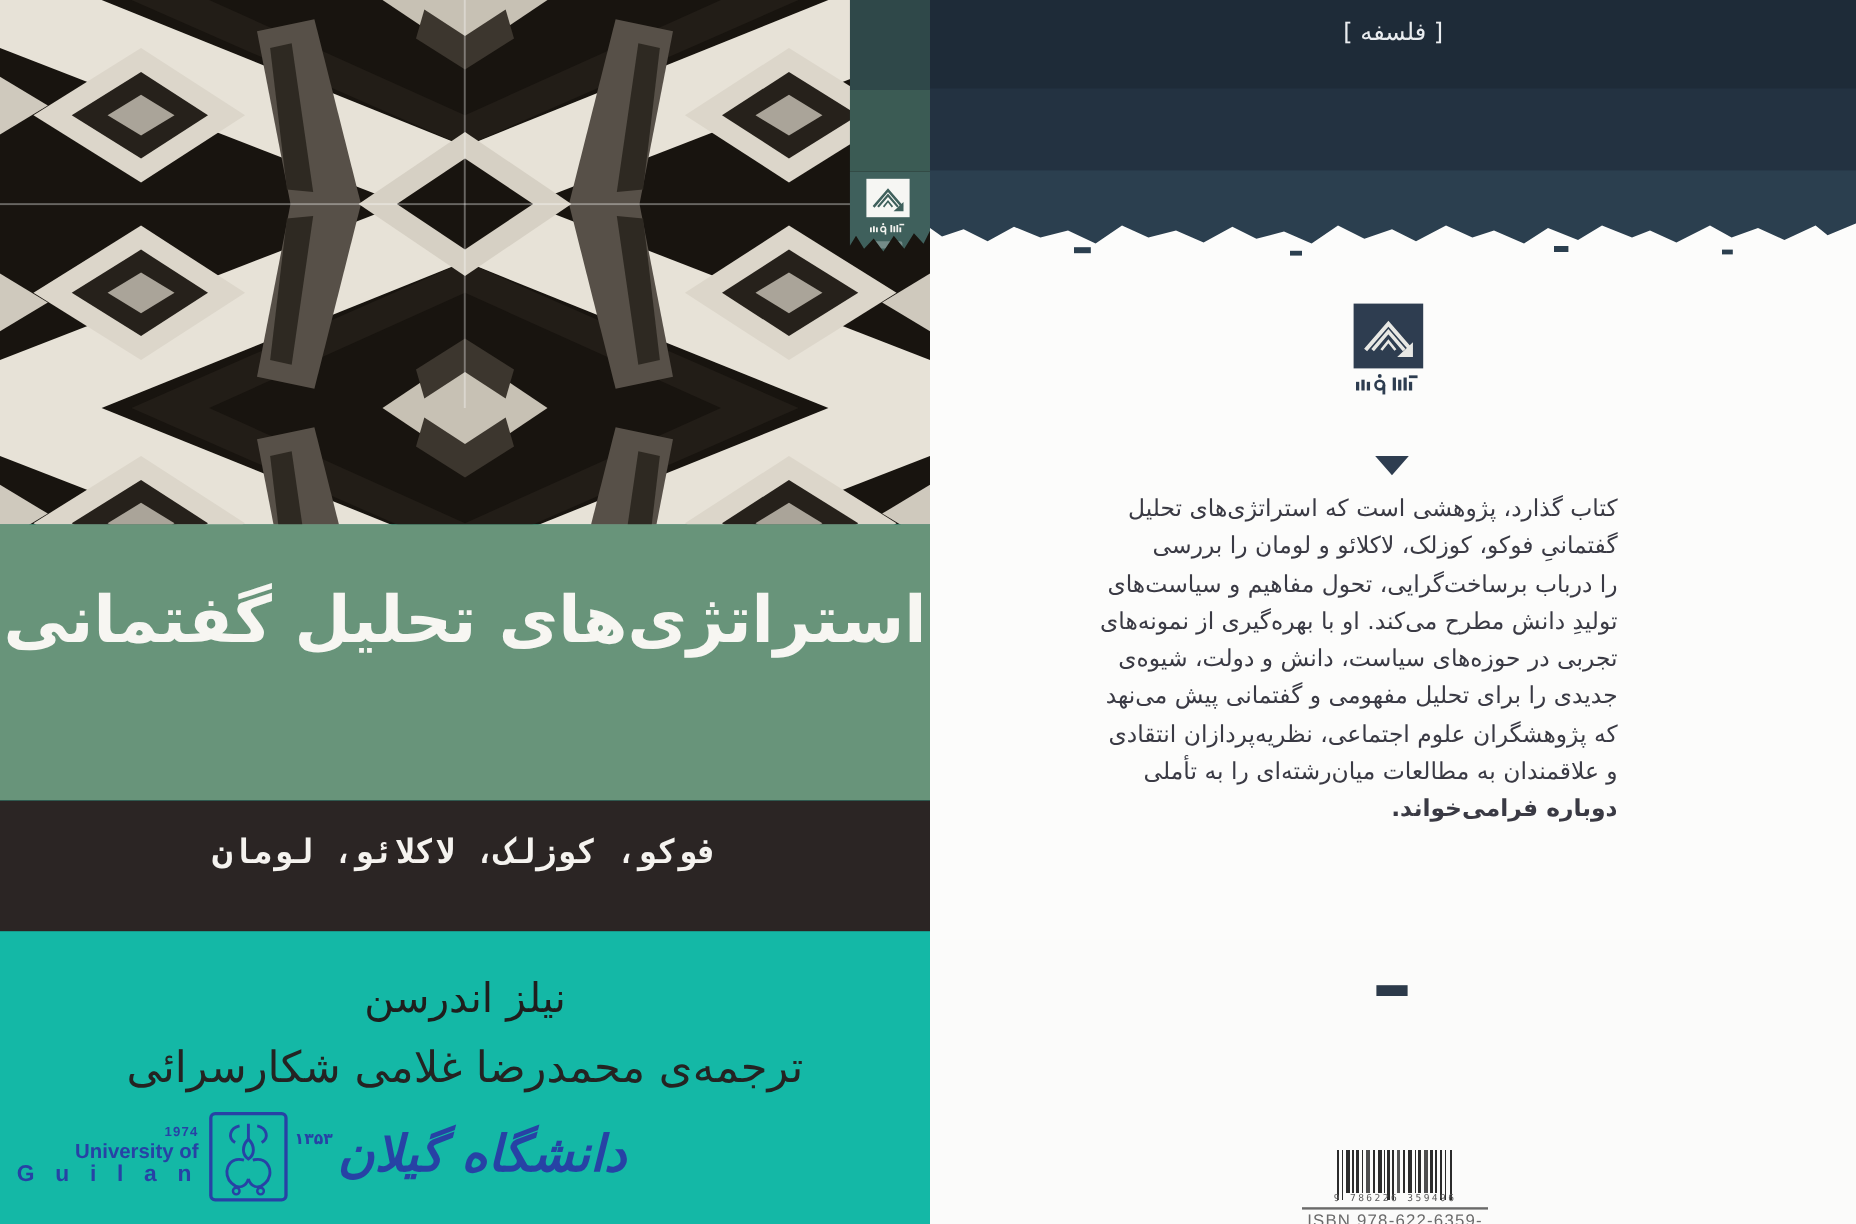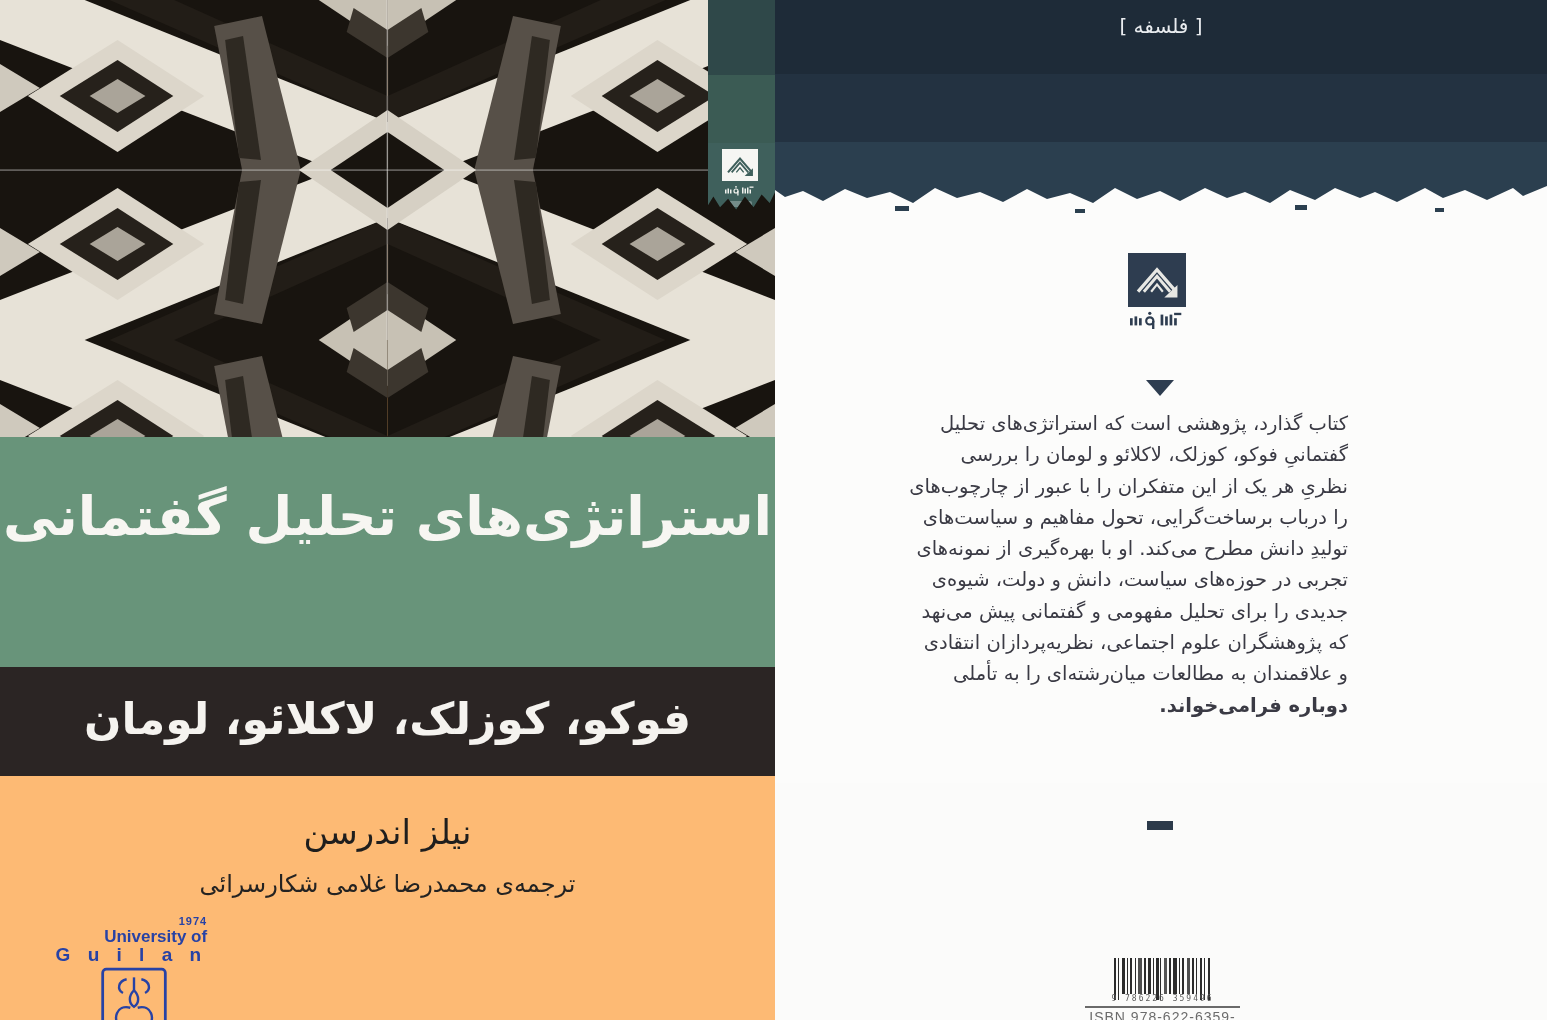--- a/index.html
+++ b/index.html
@@ -1,47 +1,47 @@
 <!DOCTYPE html>
 <html lang="fa"><head>
 <meta charset="utf-8">
 <style>
   html,body{margin:0;padding:0;background:#ffffff;}
   .page{position:relative;width:1547px;height:1020px;overflow:hidden;background:#fbfbfa;
         font-family:"DejaVu Sans",sans-serif;}
 
   
-  .front{position:absolute;left:0;top:0;width:775px;height:1020px;background:#fdba74;}
+  .front{position:absolute;left:0;top:0;width:775px;height:1020px;background:#14b8a6;}
   .photo{position:absolute;left:0;top:0;width:775px;height:437px;display:block;}
 
   
   .spine-strip{position:absolute;left:708px;top:0;width:67px;height:216px;
      clip-path:polygon(0 0,100% 0,100% 89%,92% 94%,80% 90%,68% 96%,55% 91%,42% 97%,30% 92%,18% 96%,8% 91%,0 95%);}
   .seg1{height:75px;background:#2f4849;}
   .seg2{height:68px;background:#3b5b54;}
   .seg3{height:73px;background:#3f605c;position:relative;}
   .spine-logo-sq{position:absolute;left:14px;top:6px;width:36px;height:32px;background:#f6f6f3;
      display:flex;align-items:center;justify-content:center;color:#3f605c;}
   .spine-word{position:absolute;left:16px;top:42px;width:32px;height:11px;color:#f2f2ee;}
   .spine-faint{position:absolute;left:18px;top:58px;width:26px;height:6px;background:rgba(255,255,255,.28);border-radius:2px;}
 
   .green-band{position:absolute;left:0;top:437px;width:775px;height:230px;background:#68947a;}
   .title{margin:0;position:absolute;left:0;top:48px;width:100%;text-align:center;direction:rtl;
      color:#f7f6f2;font-size:54px;font-weight:bold;letter-spacing:0;}
   .dark-band{position:absolute;left:0;top:667px;width:775px;height:109px;background:#2b2524;}
   .subtitle{margin:0;position:absolute;left:0;top:26px;width:100%;text-align:center;direction:rtl;
-     color:#f5f3ef;font-size:44px;font-weight:bold;}
+     color:#f5f3ef;font-size:28px;font-weight:bold;font-family:Liberation Mono, monospace;}
 
   .author{position:absolute;left:0;top:812px;width:775px;text-align:center;direction:rtl;
      color:#1f1e1d;font-size:34px;}
   .translator{position:absolute;left:0;top:870px;width:775px;text-align:center;direction:rtl;
-     color:#242322;font-size:24px;}
-
-  
-  .guilan{position:absolute;left:14px;top:916px;height:96px;display:flex;align-items:center;color:#2742a5;flex-direction:column;}
+     color:#242322;font-size:36px;}
+
+  
+  .guilan{position:absolute;left:14px;top:916px;height:96px;display:flex;align-items:center;color:#2742a5;}
   .g-latin{text-align:right;font-family:"Liberation Sans",sans-serif;line-height:1.05;margin-right:6px;}
   .g-year{font-size:11px;font-weight:bold;letter-spacing:1px;}
   .g-uni{font-size:17px;font-weight:bold;}
   .g-gui{font-size:19px;font-weight:bold;letter-spacing:6px;}
   .g-emblem{width:70px;height:80px;color:#2742a5;flex:0 0 auto;}
   .g-fayear{font-size:13px;font-weight:bold;margin:0 4px 30px 4px;direction:rtl;}
   .g-faname{font-size:42px;font-weight:bold;font-style:italic;direction:rtl;margin-bottom:6px;}
 
   
   .back{position:absolute;left:775px;top:0;width:772px;height:783px;background:#fcfcfb;}
@@ -202,21 +202,20 @@
     <svg class="pub-word" width="64" height="18">
         <use href="#pub-wordmark"></use>
       </svg>
 
     <div class="tri-down"></div>
 
     <div class="blurb">
 
     <div class="bl">کتاب گذارد، پژوهشی است که استراتژی‌های تحلیل</div>
         <div class="bl">گفتمانیِ فوکو، کوزلک، لاکلائو و لومان را بررسی</div>
-        <div class="bl">نظریِ هر یک از این متفکران را با عبور از چارچوب‌های</div>
         <div class="bl">را درباب برساخت‌گرایی، تحول مفاهیم و سیاست‌های</div>
         <div class="bl">تولیدِ دانش مطرح می‌کند. او با بهره‌گیری از نمونه‌های</div>
         <div class="bl">تجربی در حوزه‌های سیاست، دانش و دولت، شیوه‌ی</div>
         <div class="bl">جدیدی را برای تحلیل مفهومی و گفتمانی پیش می‌نهد</div>
         <div class="bl">که پژوهشگران علوم اجتماعی، نظریه‌پردازان انتقادی</div>
         <div class="bl">و علاقمندان به مطالعات میان‌رشته‌ای را به تأملی</div>
         <div class="bl">دوباره فرامی‌خواند.</div>
       </div>
 
     <div class="dash"></div>

